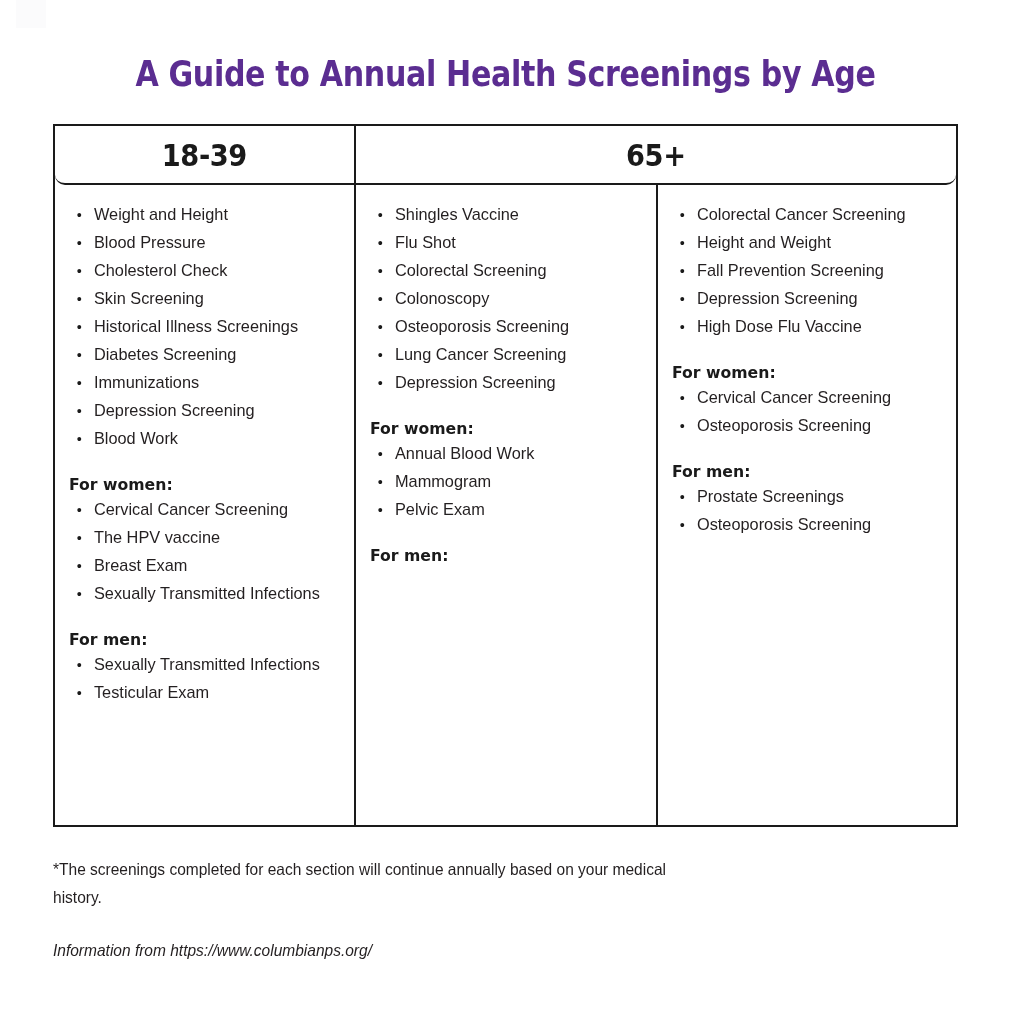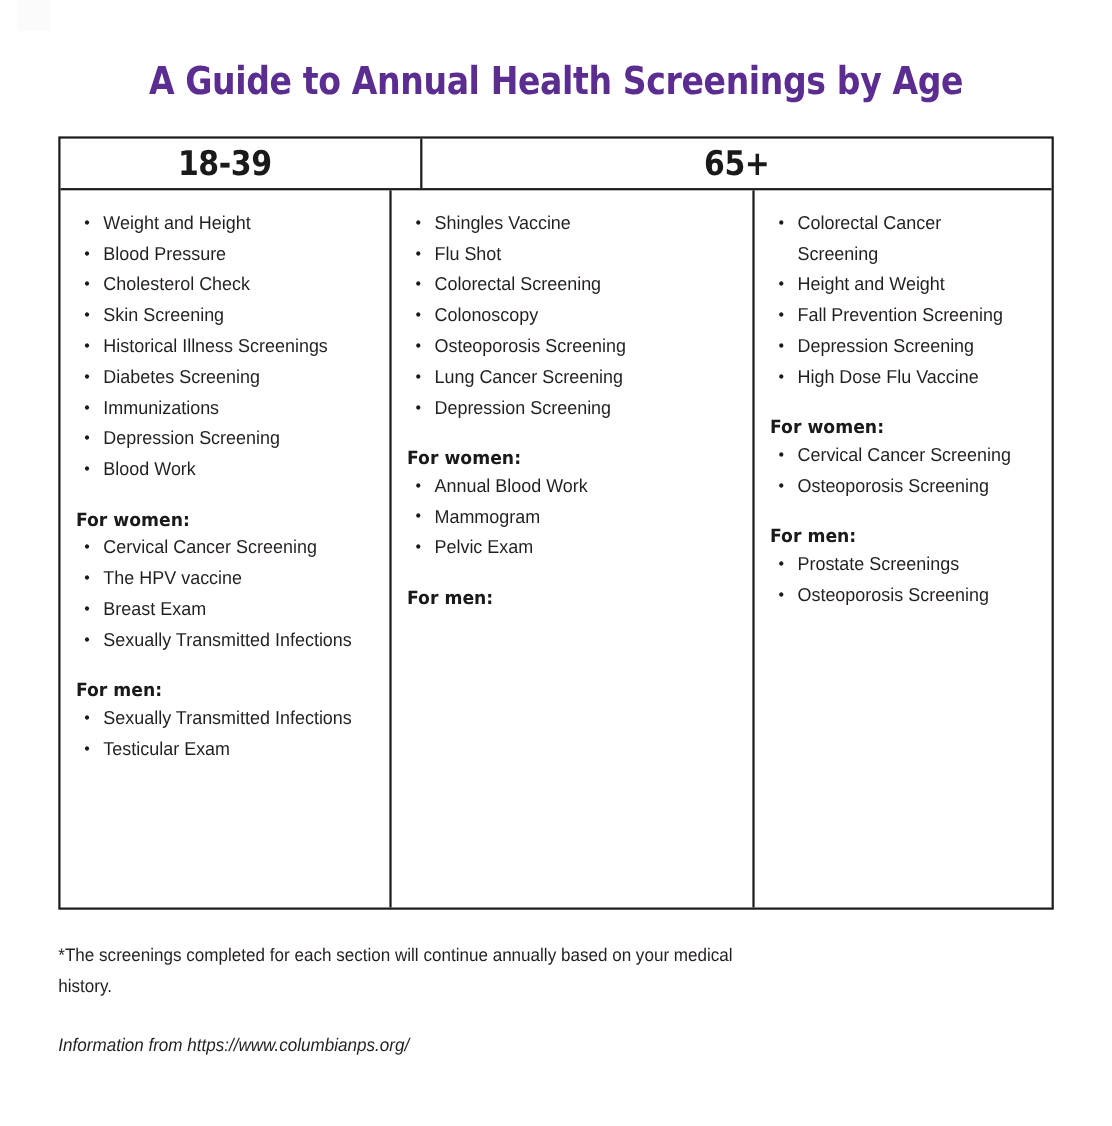--- a/index.html
+++ b/index.html
@@ -46,23 +46,24 @@
     top: 124px;
     width: 905px;
     height: 703px;
     border: 2px solid #1a1a1a;
     display: flex;
     flex-direction: column;
   }
 
   .table-head {
     display: flex;
-    height: 47px;
+    height: 59px;
     border-bottom: 2px solid #1a1a1a;
     flex: 0 0 auto;
+    border-radius: 10px;
   }
 
   .table-body {
     display: flex;
     flex: 1 1 auto;
     min-height: 0;
   }
 
   .head-cell {
     display: flex;
@@ -77,21 +78,21 @@
   }
 
   .head-cell span { display: inline-block; transform: scaleX(0.88); }
 
   .body-cell {
     padding: 16px 14px 3px 14px;
   }
 
   .col-1 { flex: 0 0 299px; }
   .col-2 { flex: 0 0 302px; }
-  .col-3 { flex: 1 1 auto; margin-left: 28px; }
+  .col-3 { flex: 1 1 auto; }
 
   .head-cell.col-2, .body-cell.col-2 { border-left: 2px solid #1a1a1a; }
   .head-cell.col-3, .body-cell.col-3 { border-left: 2px solid #1a1a1a; }
 
   .group-heading {
     font-family: "DejaVu Sans", sans-serif;
     font-weight: bold;
     font-size: 16.5px;
     color: #1a1a1a;
     margin-top: 22px;

